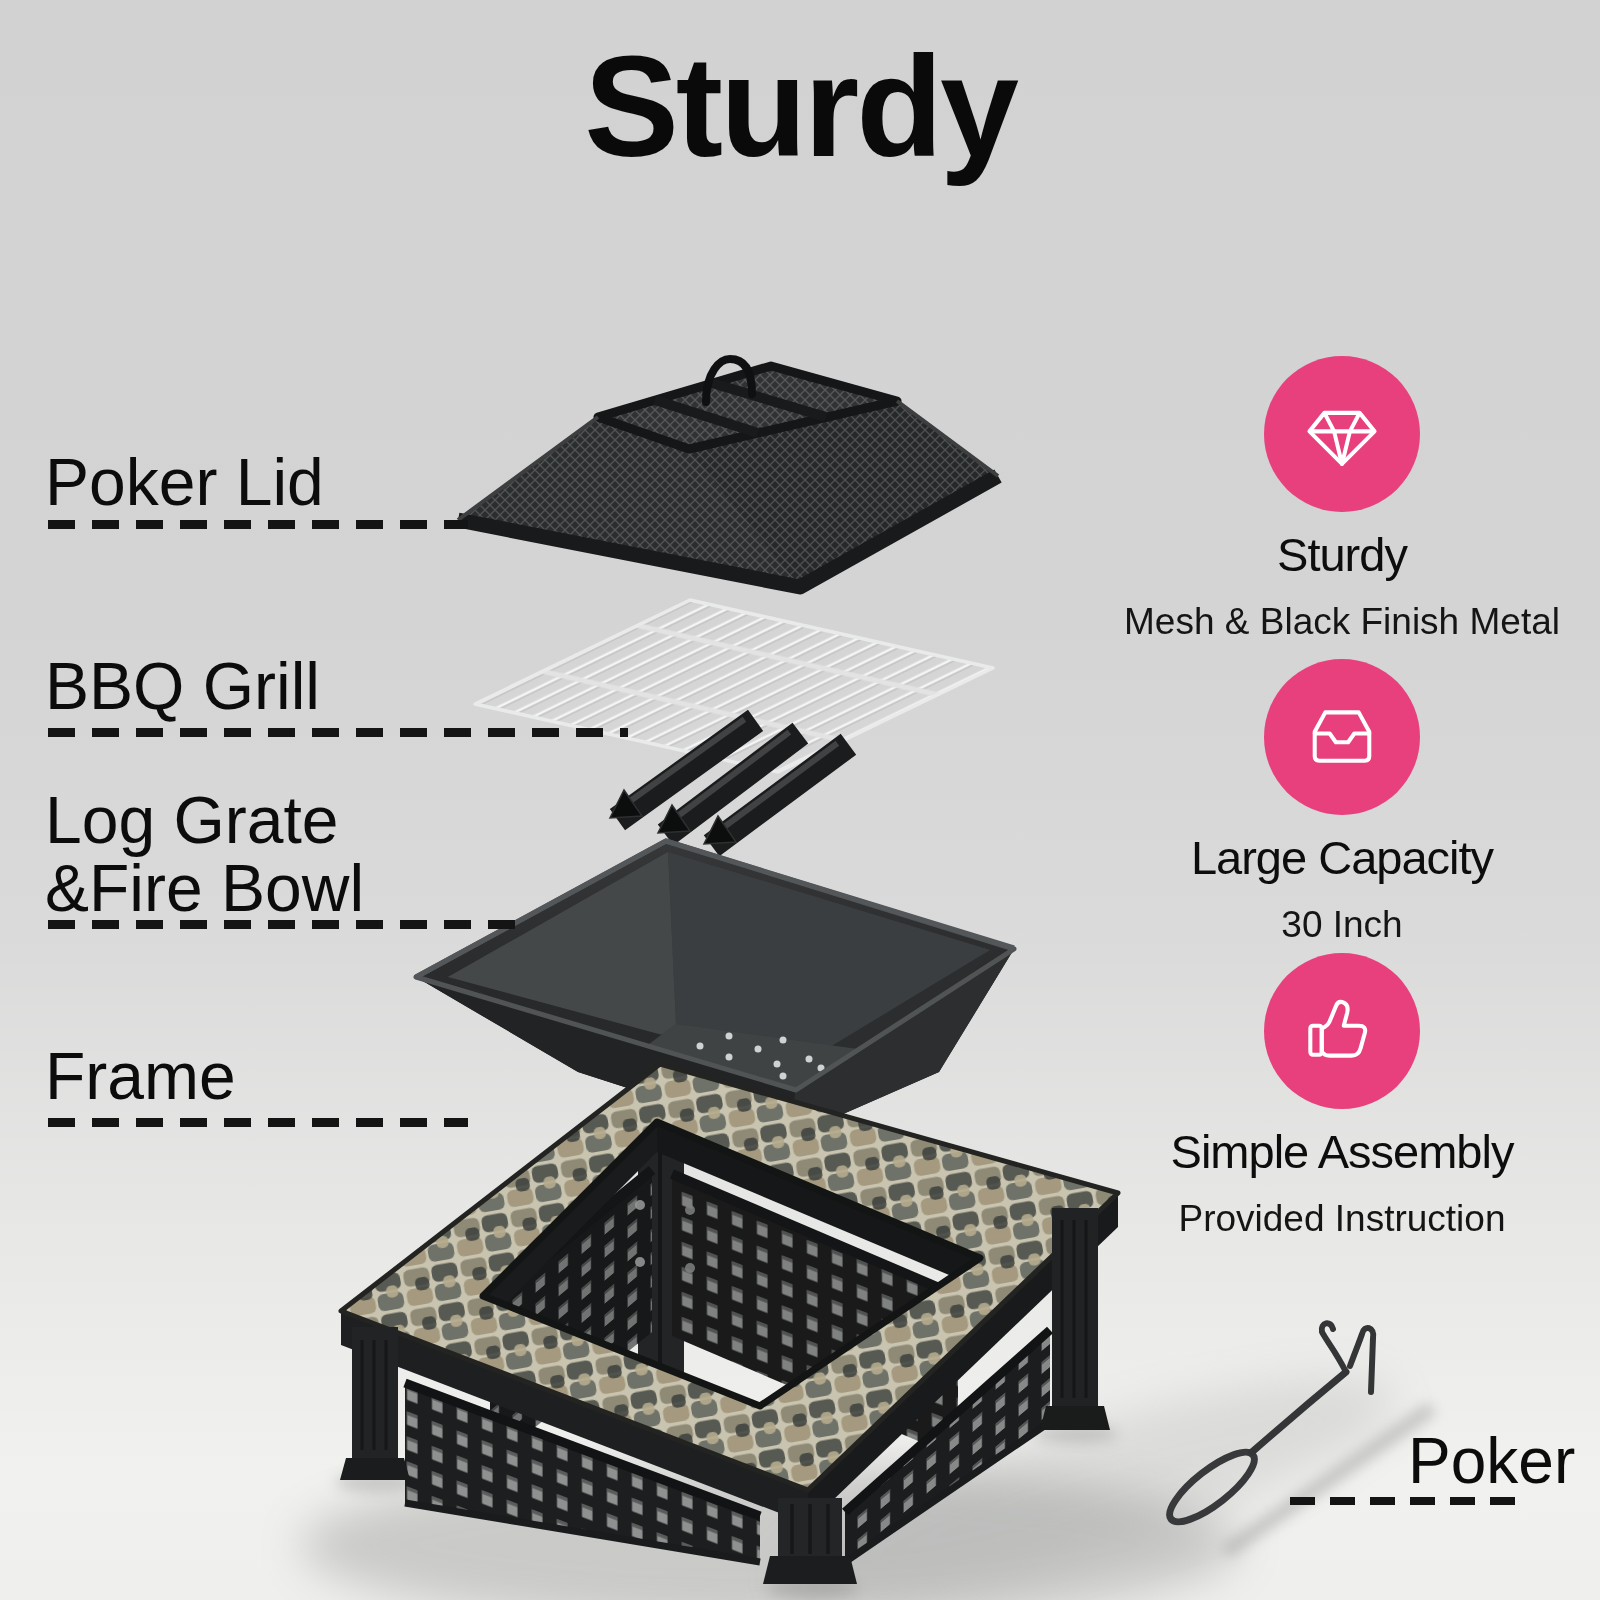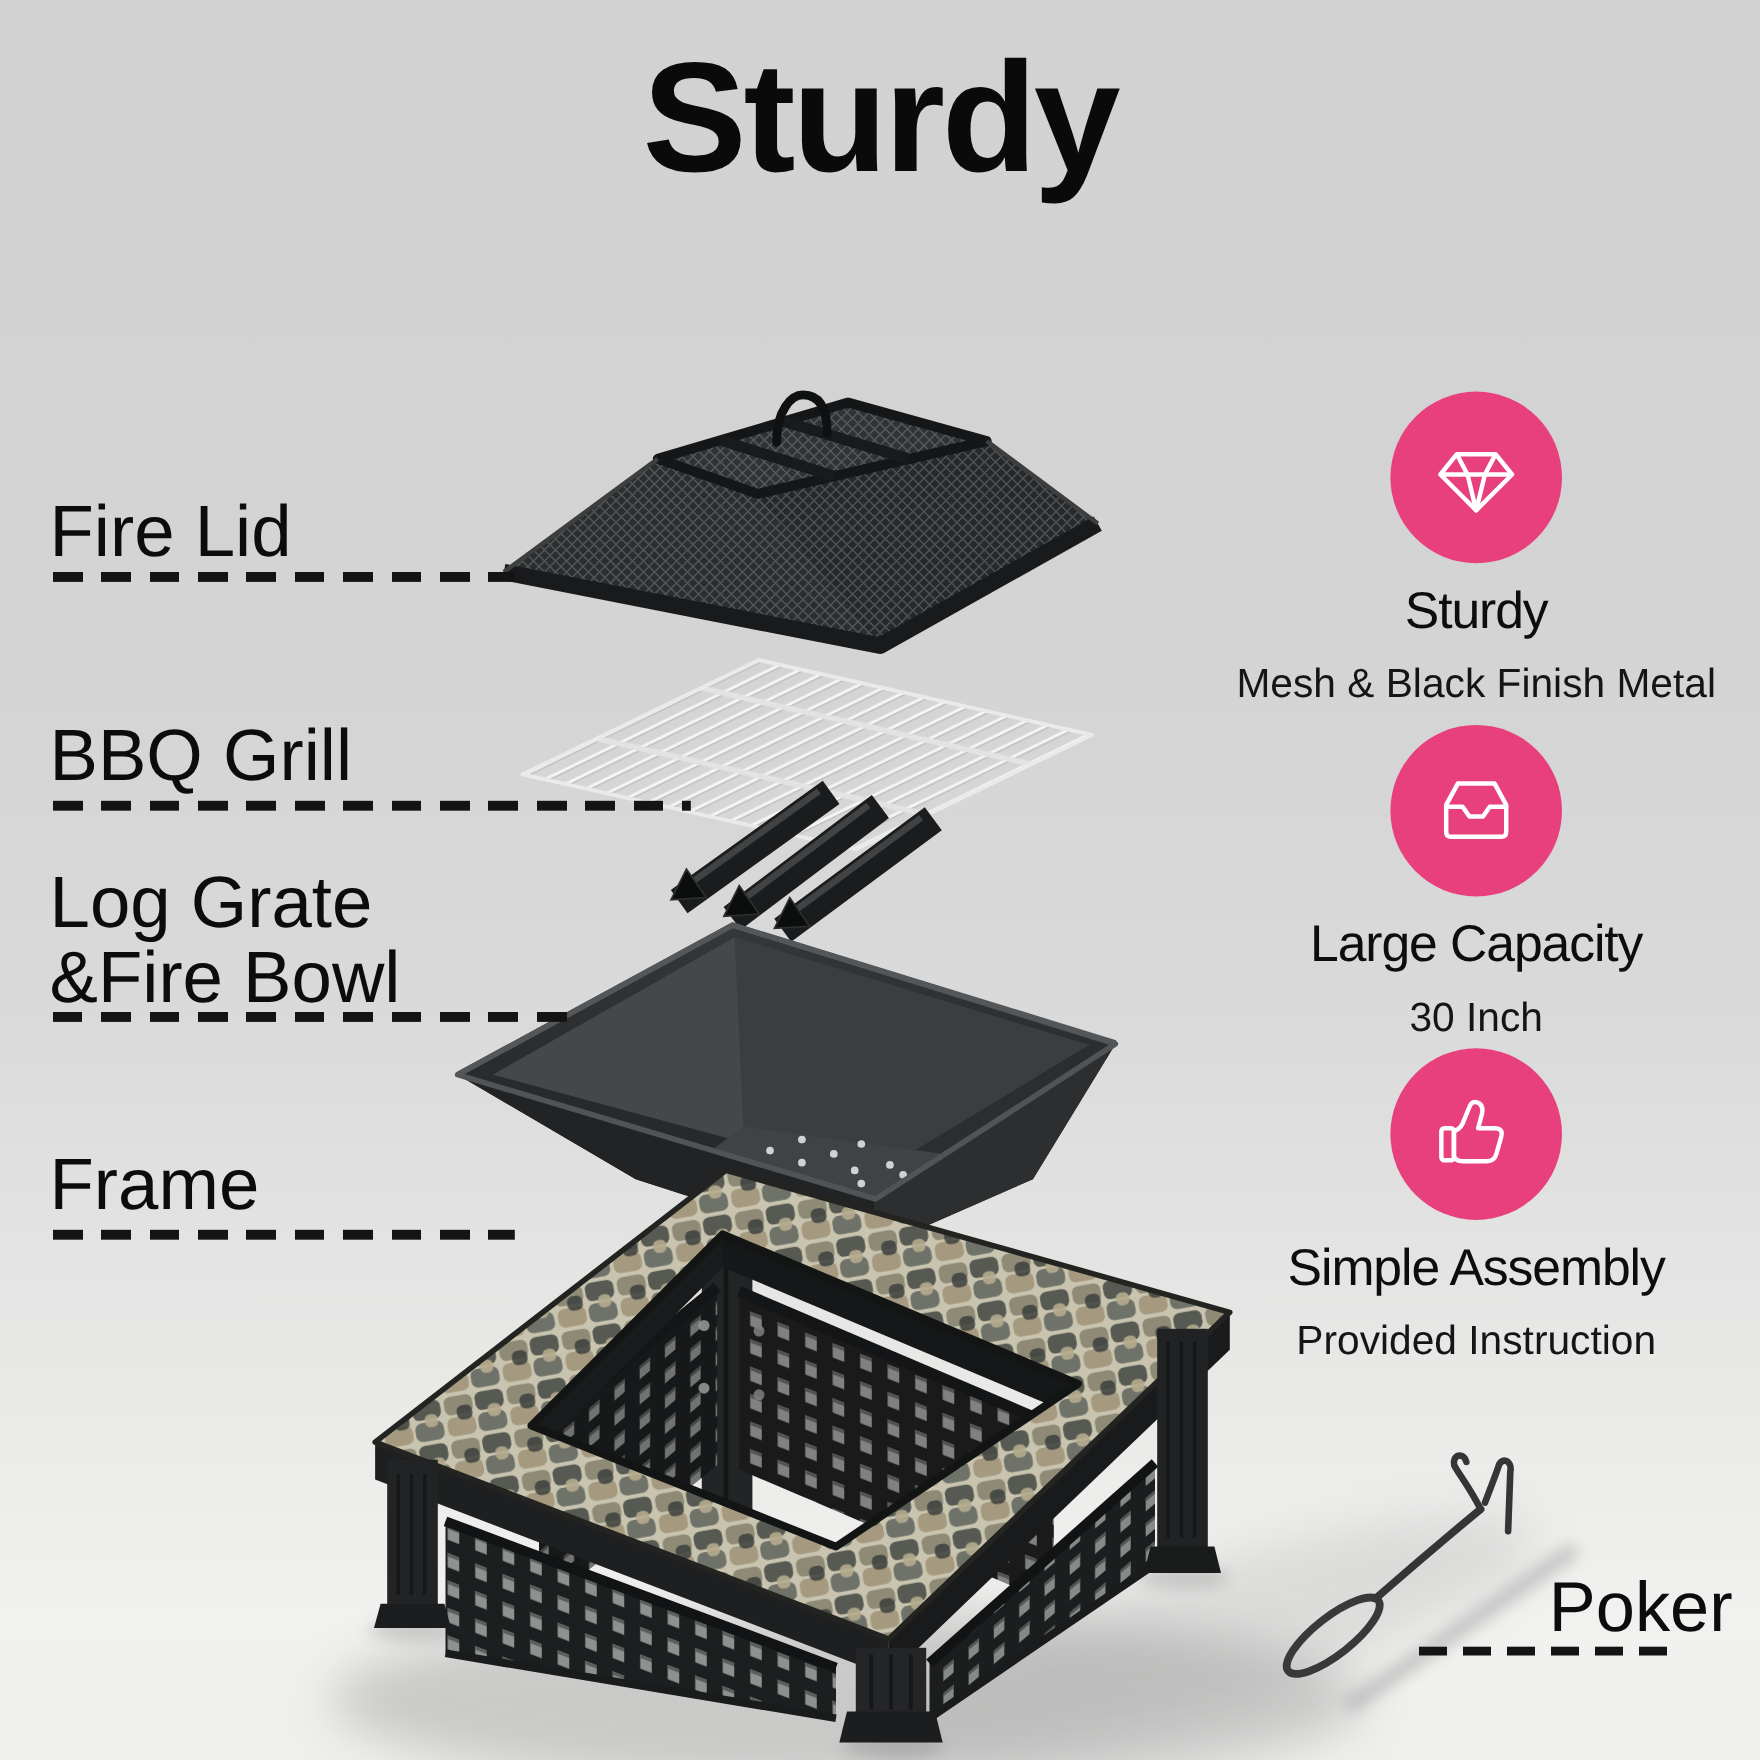--- a/index.html
+++ b/index.html
@@ -226,21 +226,21 @@
     <g fill="none" stroke-linecap="round">
       <ellipse cx="1212" cy="1487" rx="52" ry="17" transform="rotate(-38 1212 1487)" stroke="#37393a" stroke-width="7"></ellipse>
       <path d="M1252 1452 Q1300 1410 1346 1372" stroke="#333536" stroke-width="7"></path>
       <path d="M1346 1372 C1336 1352 1326 1340 1322 1332 C1320 1322 1331 1320 1333 1329" stroke="#333536" stroke-width="6"></path>
       <path d="M1350 1366 C1356 1350 1360 1340 1362 1334 C1364 1324 1375 1327 1373 1338 L1371 1392" stroke="#333536" stroke-width="6"></path>
     </g>
   </svg>
 
   <h1 class="page-title">Sturdy</h1>
 
-  <div class="part-label" style="left:45px;top:448px;">Fire Lid</div>
+  <div class="part-label" style="left:45px;top:448px;">Poker Lid</div>
   <div class="dash" style="left:48px;top:520px;width:420px;"></div>
 
   <div class="part-label" style="left:45px;top:652px;">BBQ Grill</div>
   <div class="dash" style="left:48px;top:728px;width:580px;"></div>
 
   <div class="part-label" style="left:45px;top:786px;">
     <div>Log Grate</div>
     <div>&amp;Fire Bowl</div>
   </div>
   <div class="dash" style="left:48px;top:920px;width:480px;"></div>

